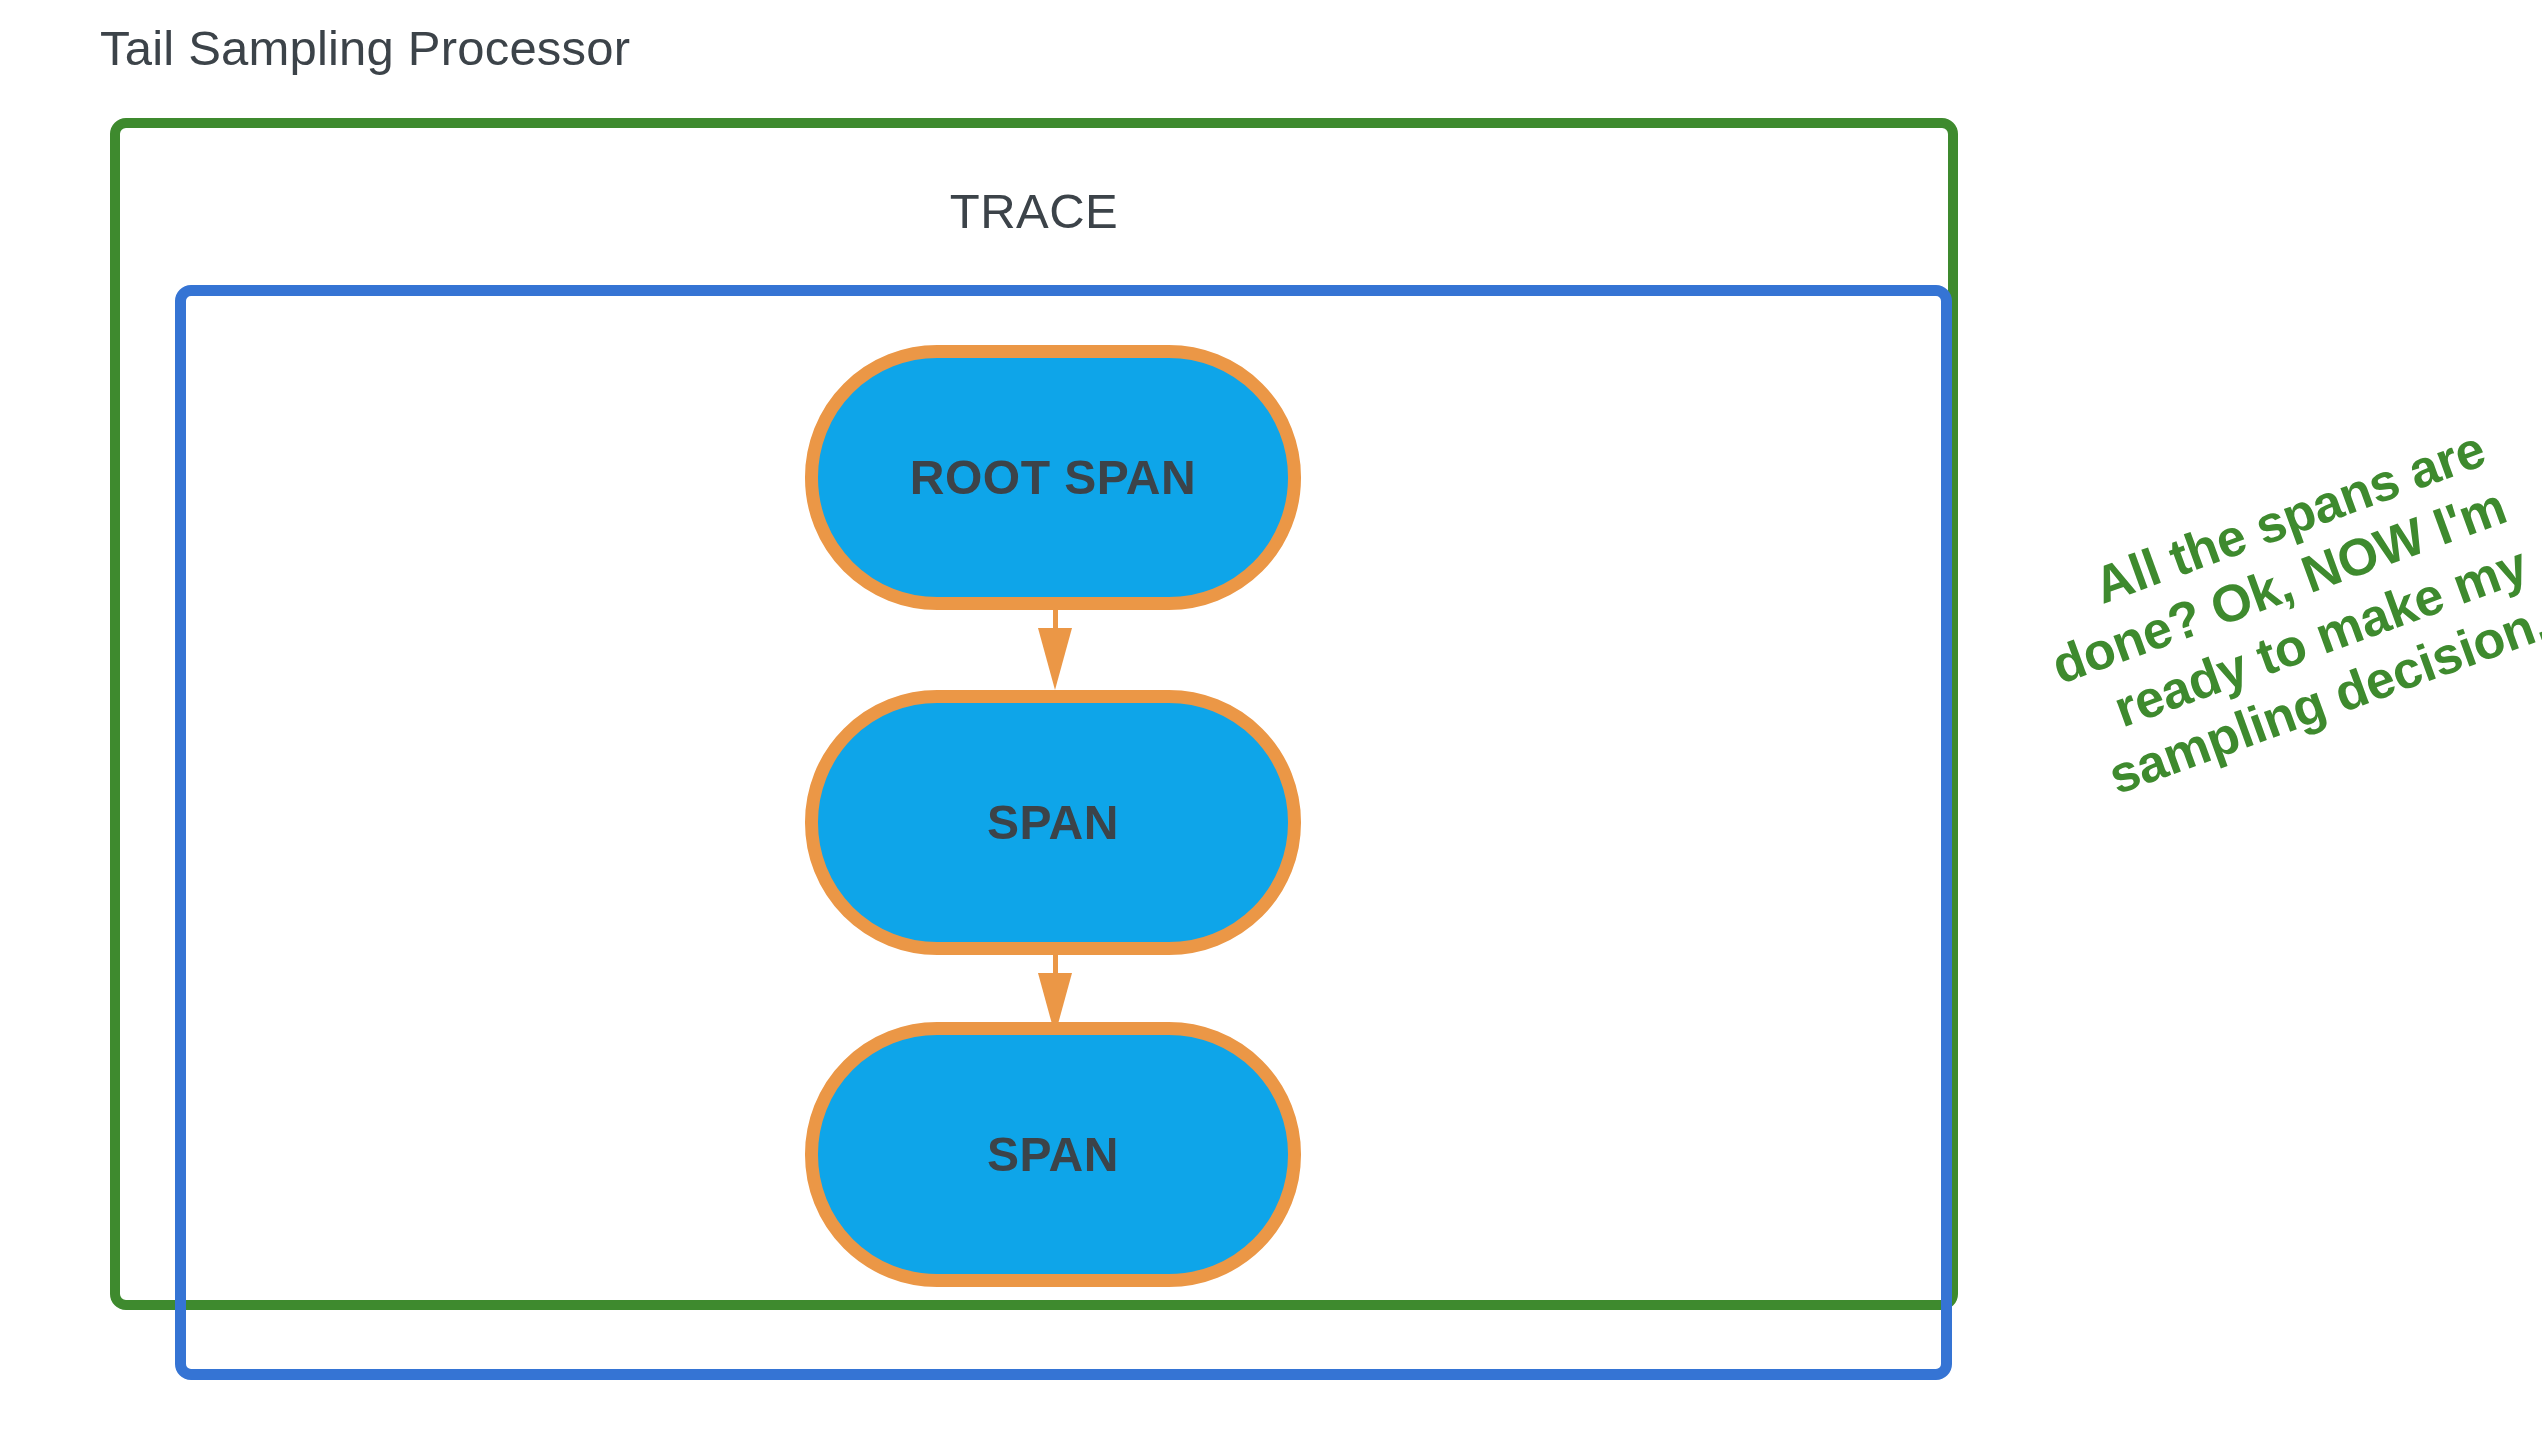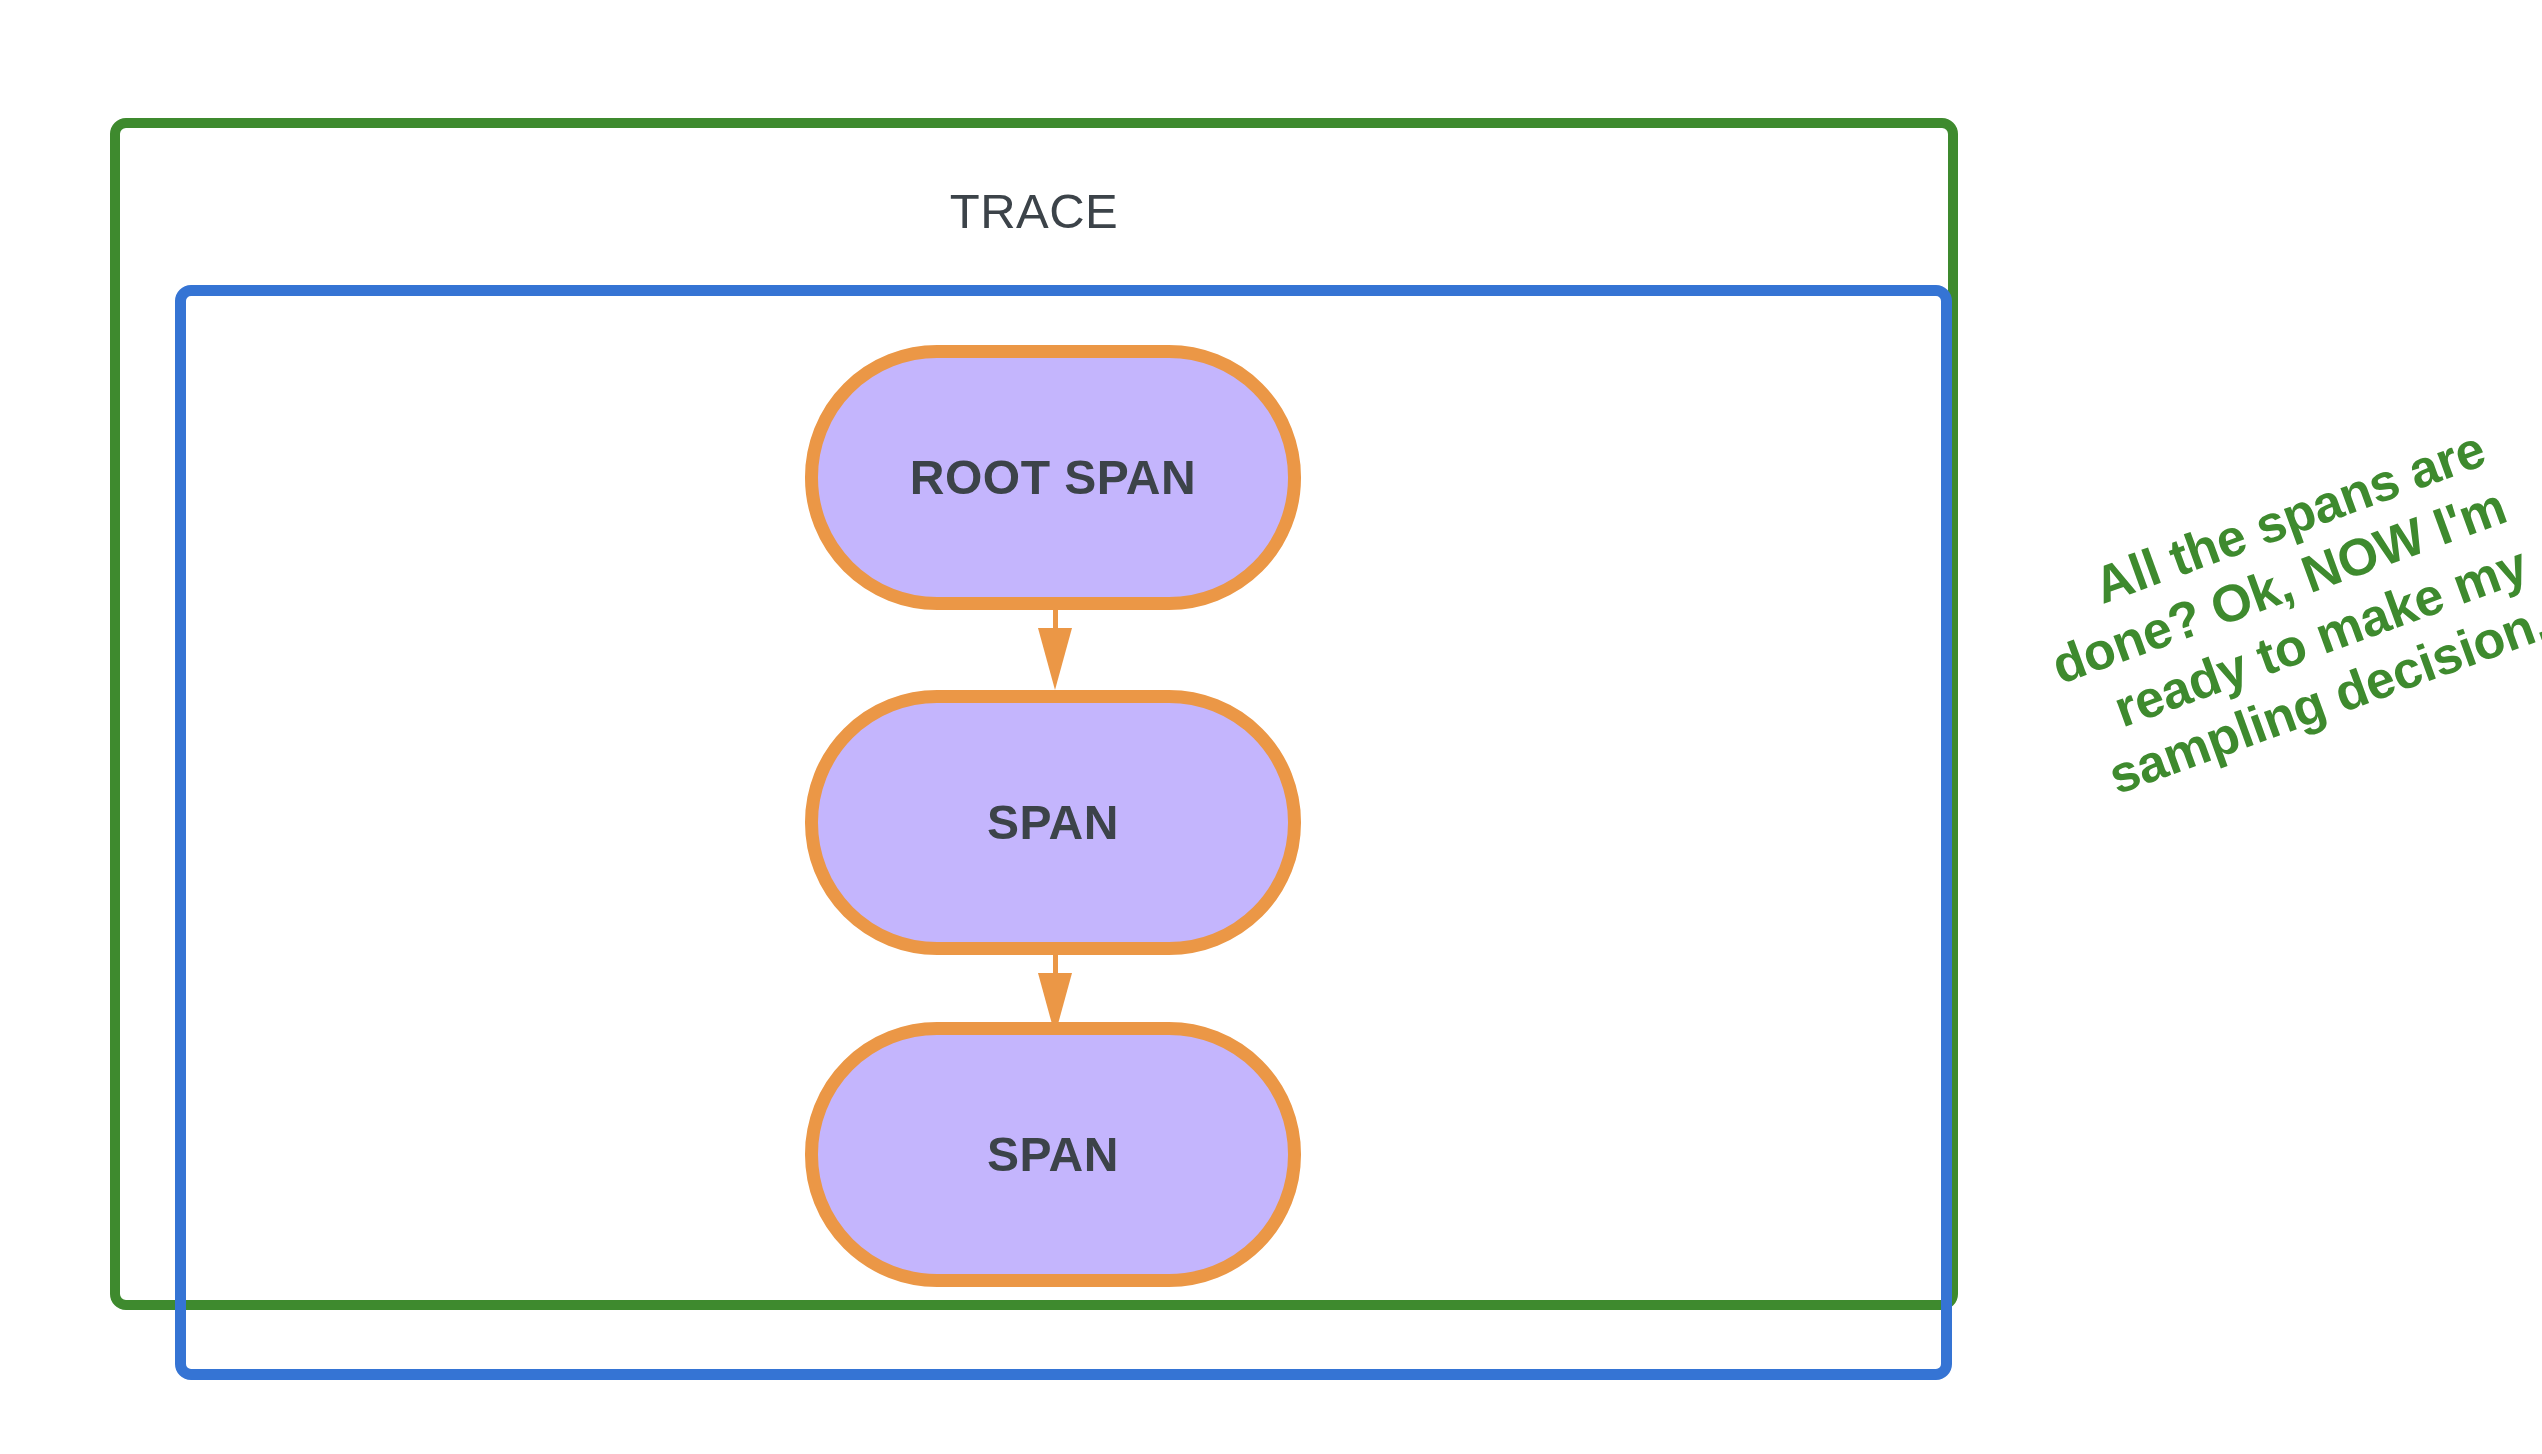--- a/index.html
+++ b/index.html
@@ -71,21 +71,21 @@
 
   
   .span-node {
     position: absolute;
     box-sizing: border-box;
     width: 496px;
     height: 265px;
     left: 805px;
     border: 13px solid #eb9746;
     border-radius: 132px;
-    background: #c4b5fd;
+    background: #0ea5e9;
     display: flex;
     align-items: center;
     justify-content: center;
   }
   .span-node .span-label {
     font-size: 48px;
     font-weight: bold;
     color: #3c4349;
     letter-spacing: 0.5px;
     white-space: nowrap;
@@ -138,20 +138,21 @@
     line-height: 1.18;
     color: #3e8a2e;
     letter-spacing: -0.3px;
   }
 </style>
 </head>
 <body>
 
 <div id="canvas">
 
+  <div id="processor-title">Tail Sampling Processor</div>
 
   <div id="processor-box">
 
     <div id="trace-label">TRACE</div>
 
     <div id="trace-box"></div>
 
   </div>
 
   <div class="span-node" id="span-root">

